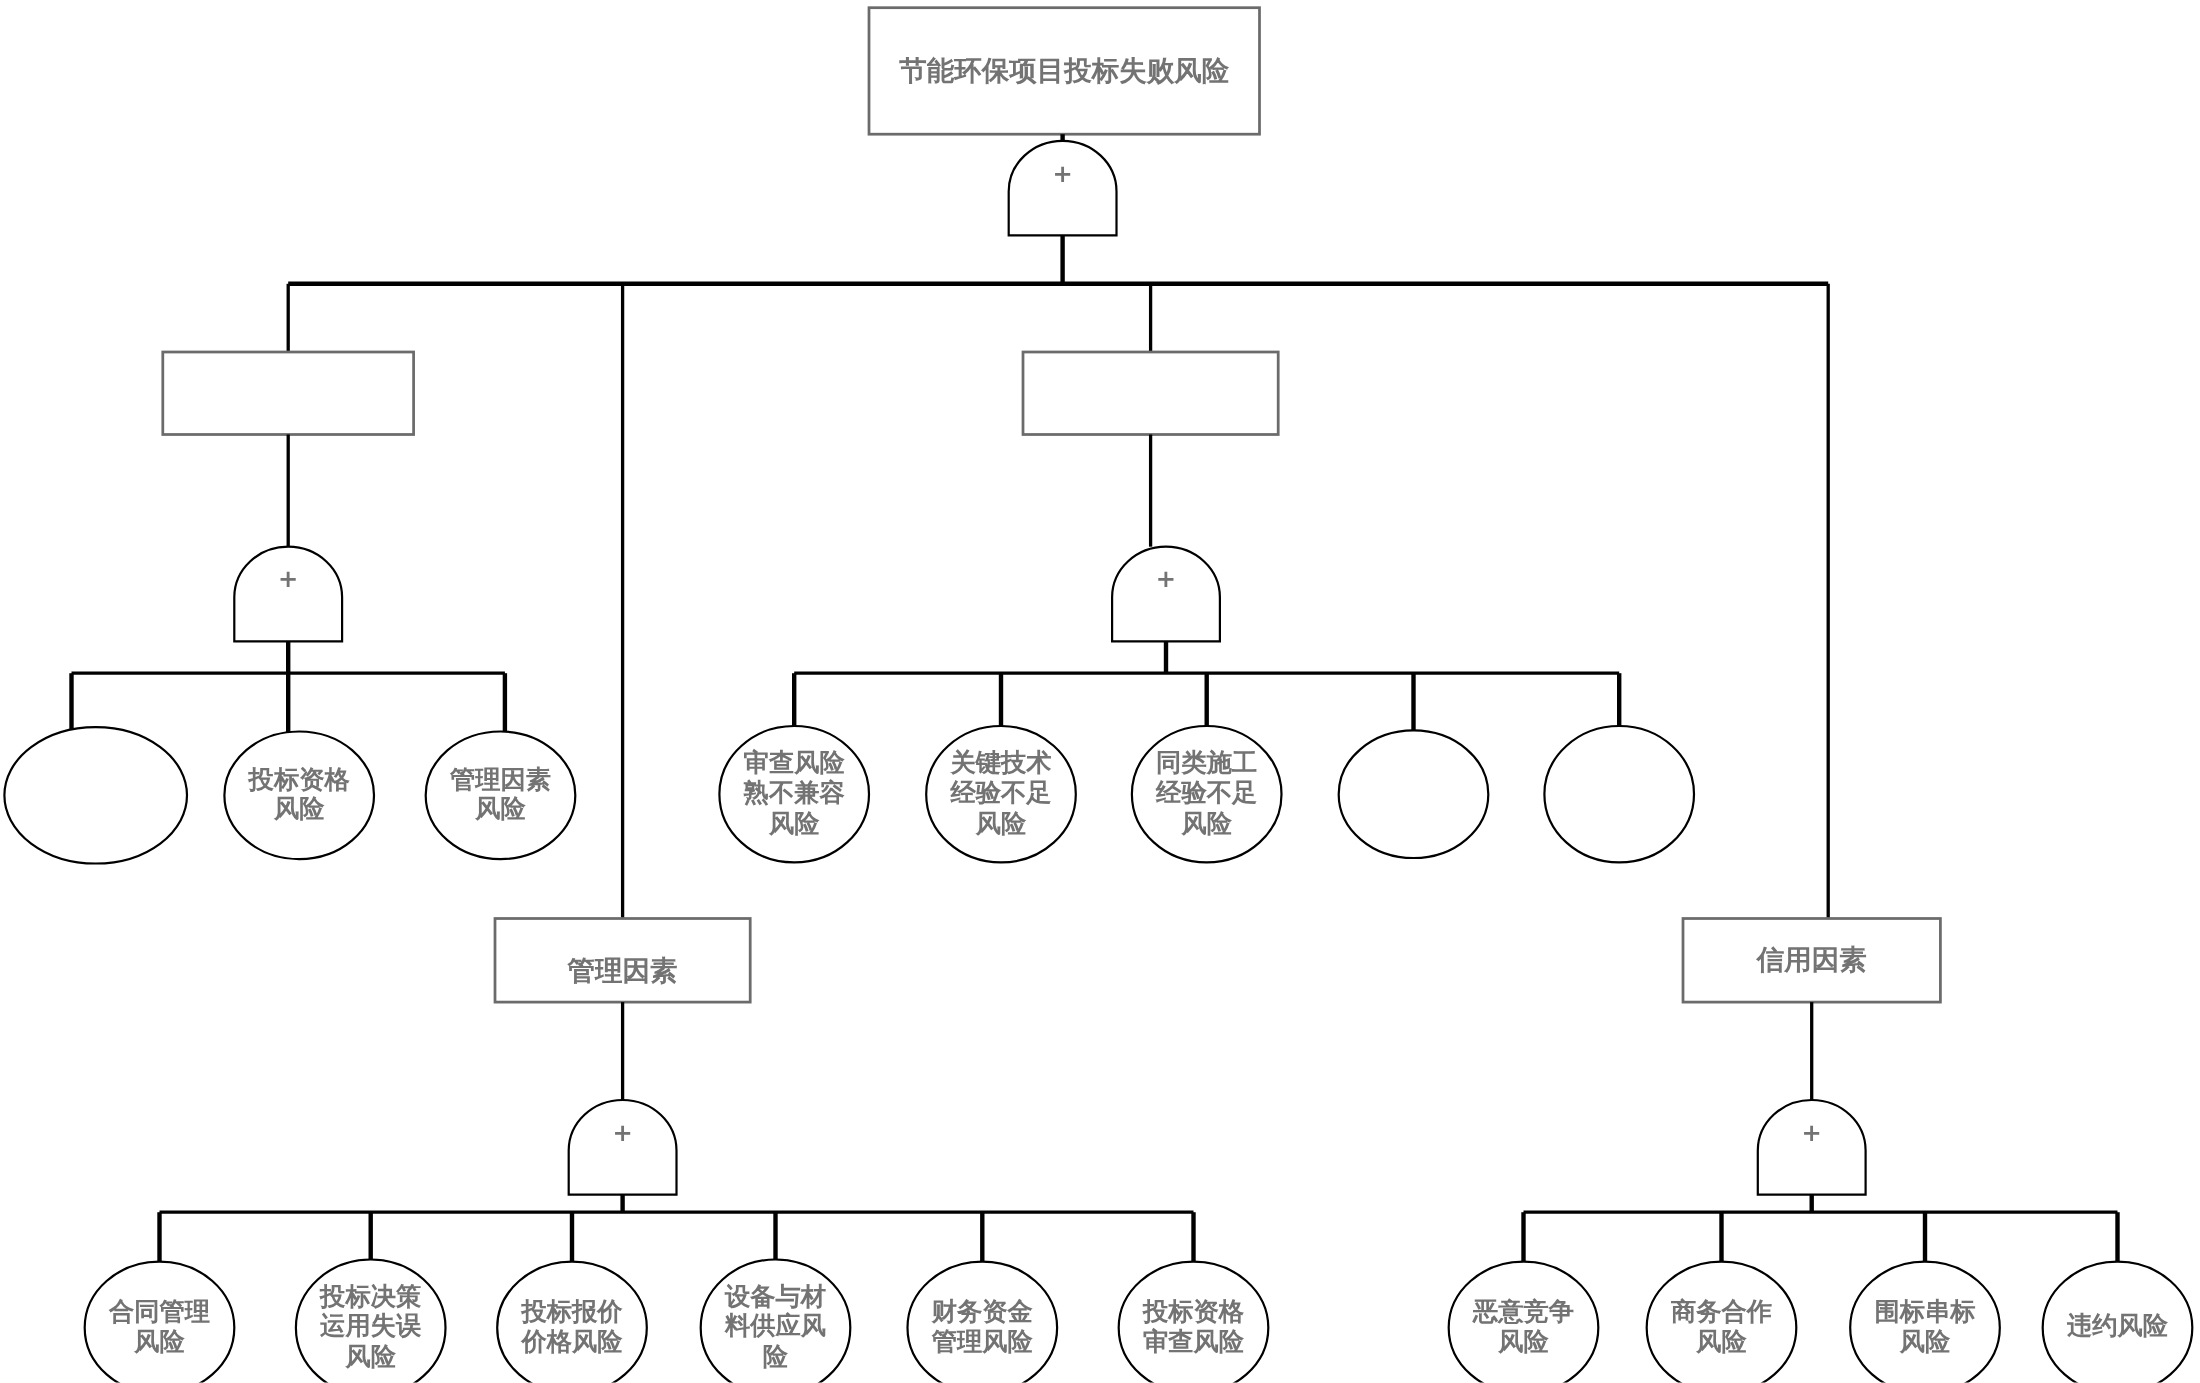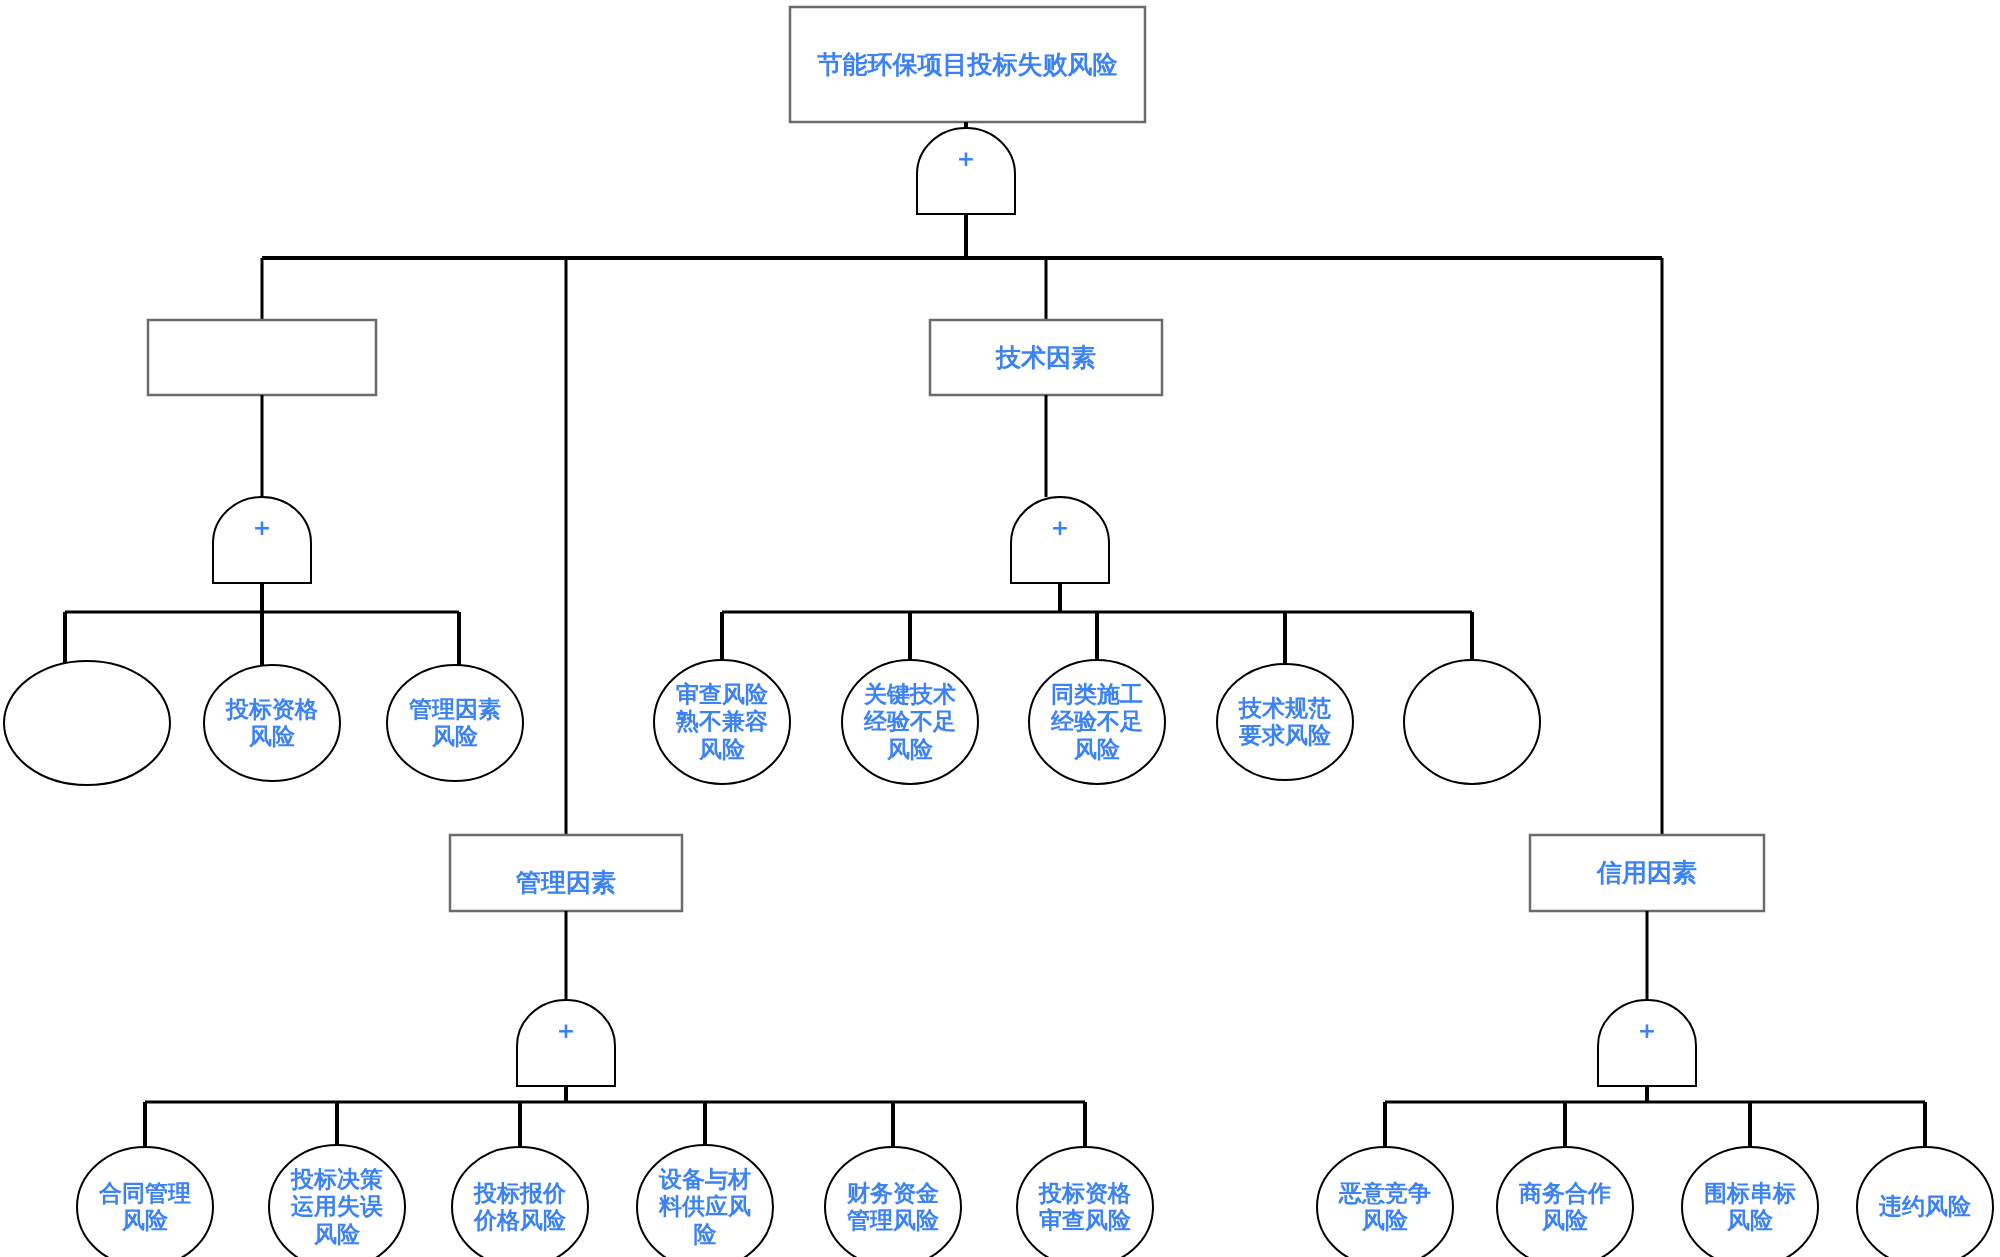--- a/index.html
+++ b/index.html
@@ -8,21 +8,21 @@
     font-family:"DejaVu Sans","Liberation Sans",sans-serif;
     width:2000px;height:1257px;overflow:hidden;
   }
   #stage{position:relative;width:2000px;height:1257px;background:#fff;}
   svg.tree{position:absolute;left:0;top:0;width:2000px;height:1257px;}
 
   .lbl{
     position:absolute;
     display:flex;align-items:center;justify-content:center;
     text-align:center;
-    color:#3b82f6;
+    color:#737373;
     font-weight:700;
     line-height:1.18;
     pointer-events:none;
     white-space:pre-line;
   }
   .lbl-top{font-size:25px;}
   .lbl-mid{font-size:25px;}
   .lbl-leaf{font-size:23px;}
   .lbl-gate{font-size:22px;font-weight:700;}
 </style>
@@ -142,40 +142,37 @@
   </svg>
 
   <div class="lbl lbl-top" style="left:790px;top:7px;width:355px;height:115px;">节能环保项目投标失败风险</div>
 
   <div class="lbl lbl-gate" style="left:936px;top:146px;width:60px;height:26px;">+</div>
   <div class="lbl lbl-gate" style="left:232px;top:515px;width:60px;height:26px;">+</div>
   <div class="lbl lbl-gate" style="left:1030px;top:515px;width:60px;height:26px;">+</div>
   <div class="lbl lbl-gate" style="left:536px;top:1018px;width:60px;height:26px;">+</div>
   <div class="lbl lbl-gate" style="left:1617px;top:1018px;width:60px;height:26px;">+</div>
 
-  <div class="lbl lbl-mid" style="left:930px;top:320px;width:232px;height:75px;">技术因素</div>
   <div class="lbl lbl-mid" style="left:450px;top:835px;width:232px;height:96px;">管理因素</div>
   <div class="lbl lbl-mid" style="left:1530px;top:835px;width:234px;height:76px;border-radius:18px;">信用因素</div>
 
   <div class="lbl lbl-leaf" style="left:202px;top:663px;width:140px;height:120px;">投标资格
 风险</div>
   <div class="lbl lbl-leaf" style="left:385px;top:663px;width:140px;height:120px;">管理因素
 风险</div>
 
   <div class="lbl lbl-leaf" style="left:652px;top:662px;width:140px;height:120px;">审查风险
 熟不兼容
 风险</div>
   <div class="lbl lbl-leaf" style="left:840px;top:662px;width:140px;height:120px;">关键技术
 经验不足
 风险</div>
   <div class="lbl lbl-leaf" style="left:1027px;top:662px;width:140px;height:120px;">同类施工
 经验不足
 风险</div>
-  <div class="lbl lbl-leaf" style="left:1215px;top:662px;width:140px;height:120px;">技术规范
-要求风险</div>
 
   <div class="lbl lbl-leaf" style="left:75px;top:1147px;width:140px;height:120px;">合同管理
 风险</div>
   <div class="lbl lbl-leaf" style="left:267px;top:1147px;width:140px;height:120px;">投标决策
 运用失误
 风险</div>
   <div class="lbl lbl-leaf" style="left:450px;top:1147px;width:140px;height:120px;">投标报价
 价格风险</div>
   <div class="lbl lbl-leaf" style="left:635px;top:1147px;width:140px;height:120px;">设备与材
 料供应风

